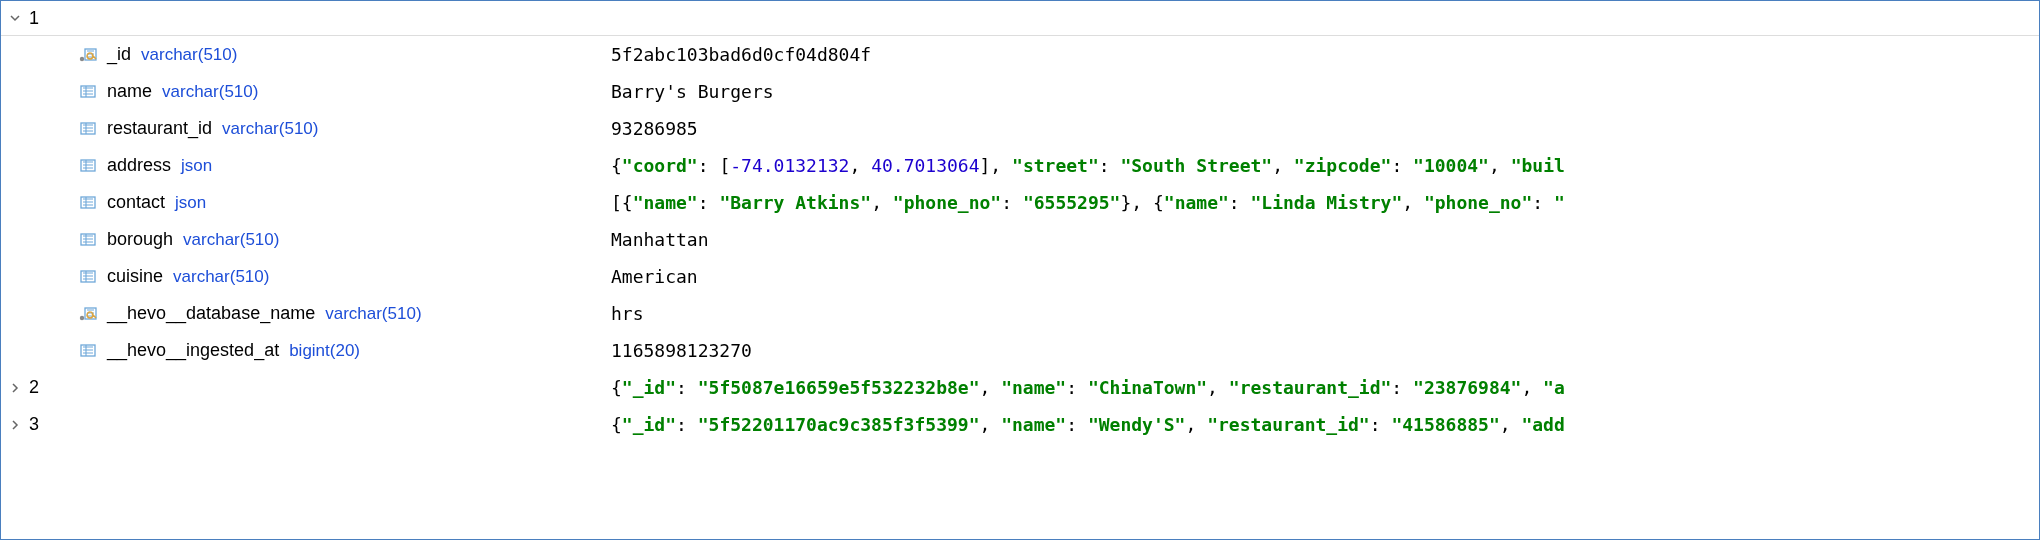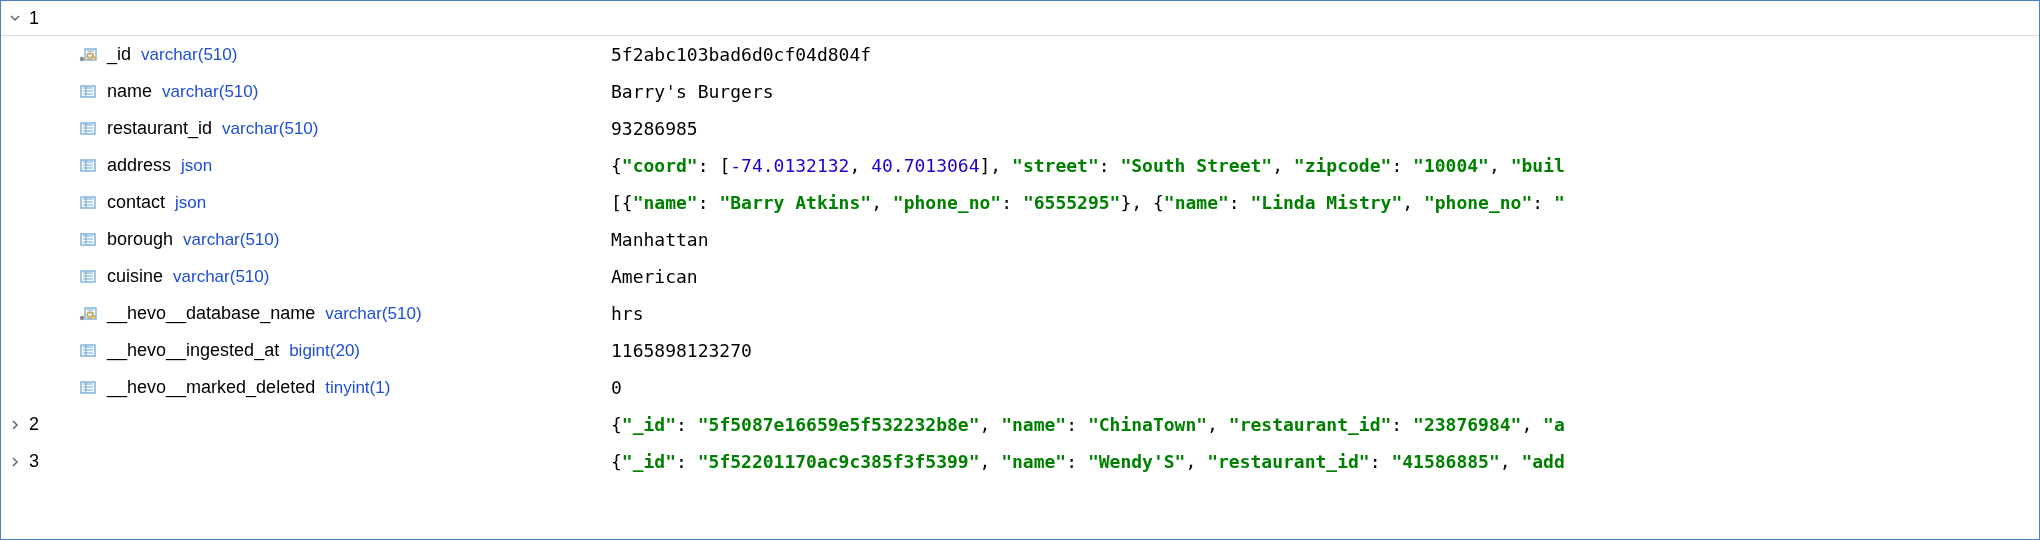--- a/index.html
+++ b/index.html
@@ -236,36 +236,20 @@
             <rect x="3" y="2" width="14" height="11" fill="none" stroke="#6fa8d9" stroke-width="1.3"></rect>
             <path d="M5 4 h10 M5 7 h10 M5 10 h10 M8 2 v11" stroke="#6fa8d9" stroke-width="1.1"></path>
           </svg>
       </span>
       <span class="field-name">__hevo__ingested_at</span>
       <span class="field-type">bigint(20)</span>
     </span>
     <span class="value-col mono">1165898123270</span>
   </div>
 
-  <div class="row">
-    <span class="gutter"></span>
-      <span class="rownum"></span>
-    <span class="field-col">
-      <span class="field-indent"></span>
-      <span class="field-icon">
-        <svg width="20" height="16" viewBox="0 0 20 16">
-            <rect x="3" y="2" width="14" height="11" fill="none" stroke="#6fa8d9" stroke-width="1.3"></rect>
-            <path d="M5 4 h10 M5 7 h10 M5 10 h10 M8 2 v11" stroke="#6fa8d9" stroke-width="1.1"></path>
-          </svg>
-      </span>
-      <span class="field-name">__hevo__marked_deleted</span>
-      <span class="field-type">tinyint(1)</span>
-    </span>
-    <span class="value-col mono">0</span>
-  </div>
 
   <div class="row">
     <span class="gutter chevron">
       <svg width="12" height="12" viewBox="0 0 12 12">
           <path d="M4 2 L8 6 L4 10" fill="none" stroke="#666" stroke-width="1.5"></path>
         </svg>
     </span>
     <span class="rownum">2</span>
     <span class="field-col"></span>
     <span class="value-col mono">

